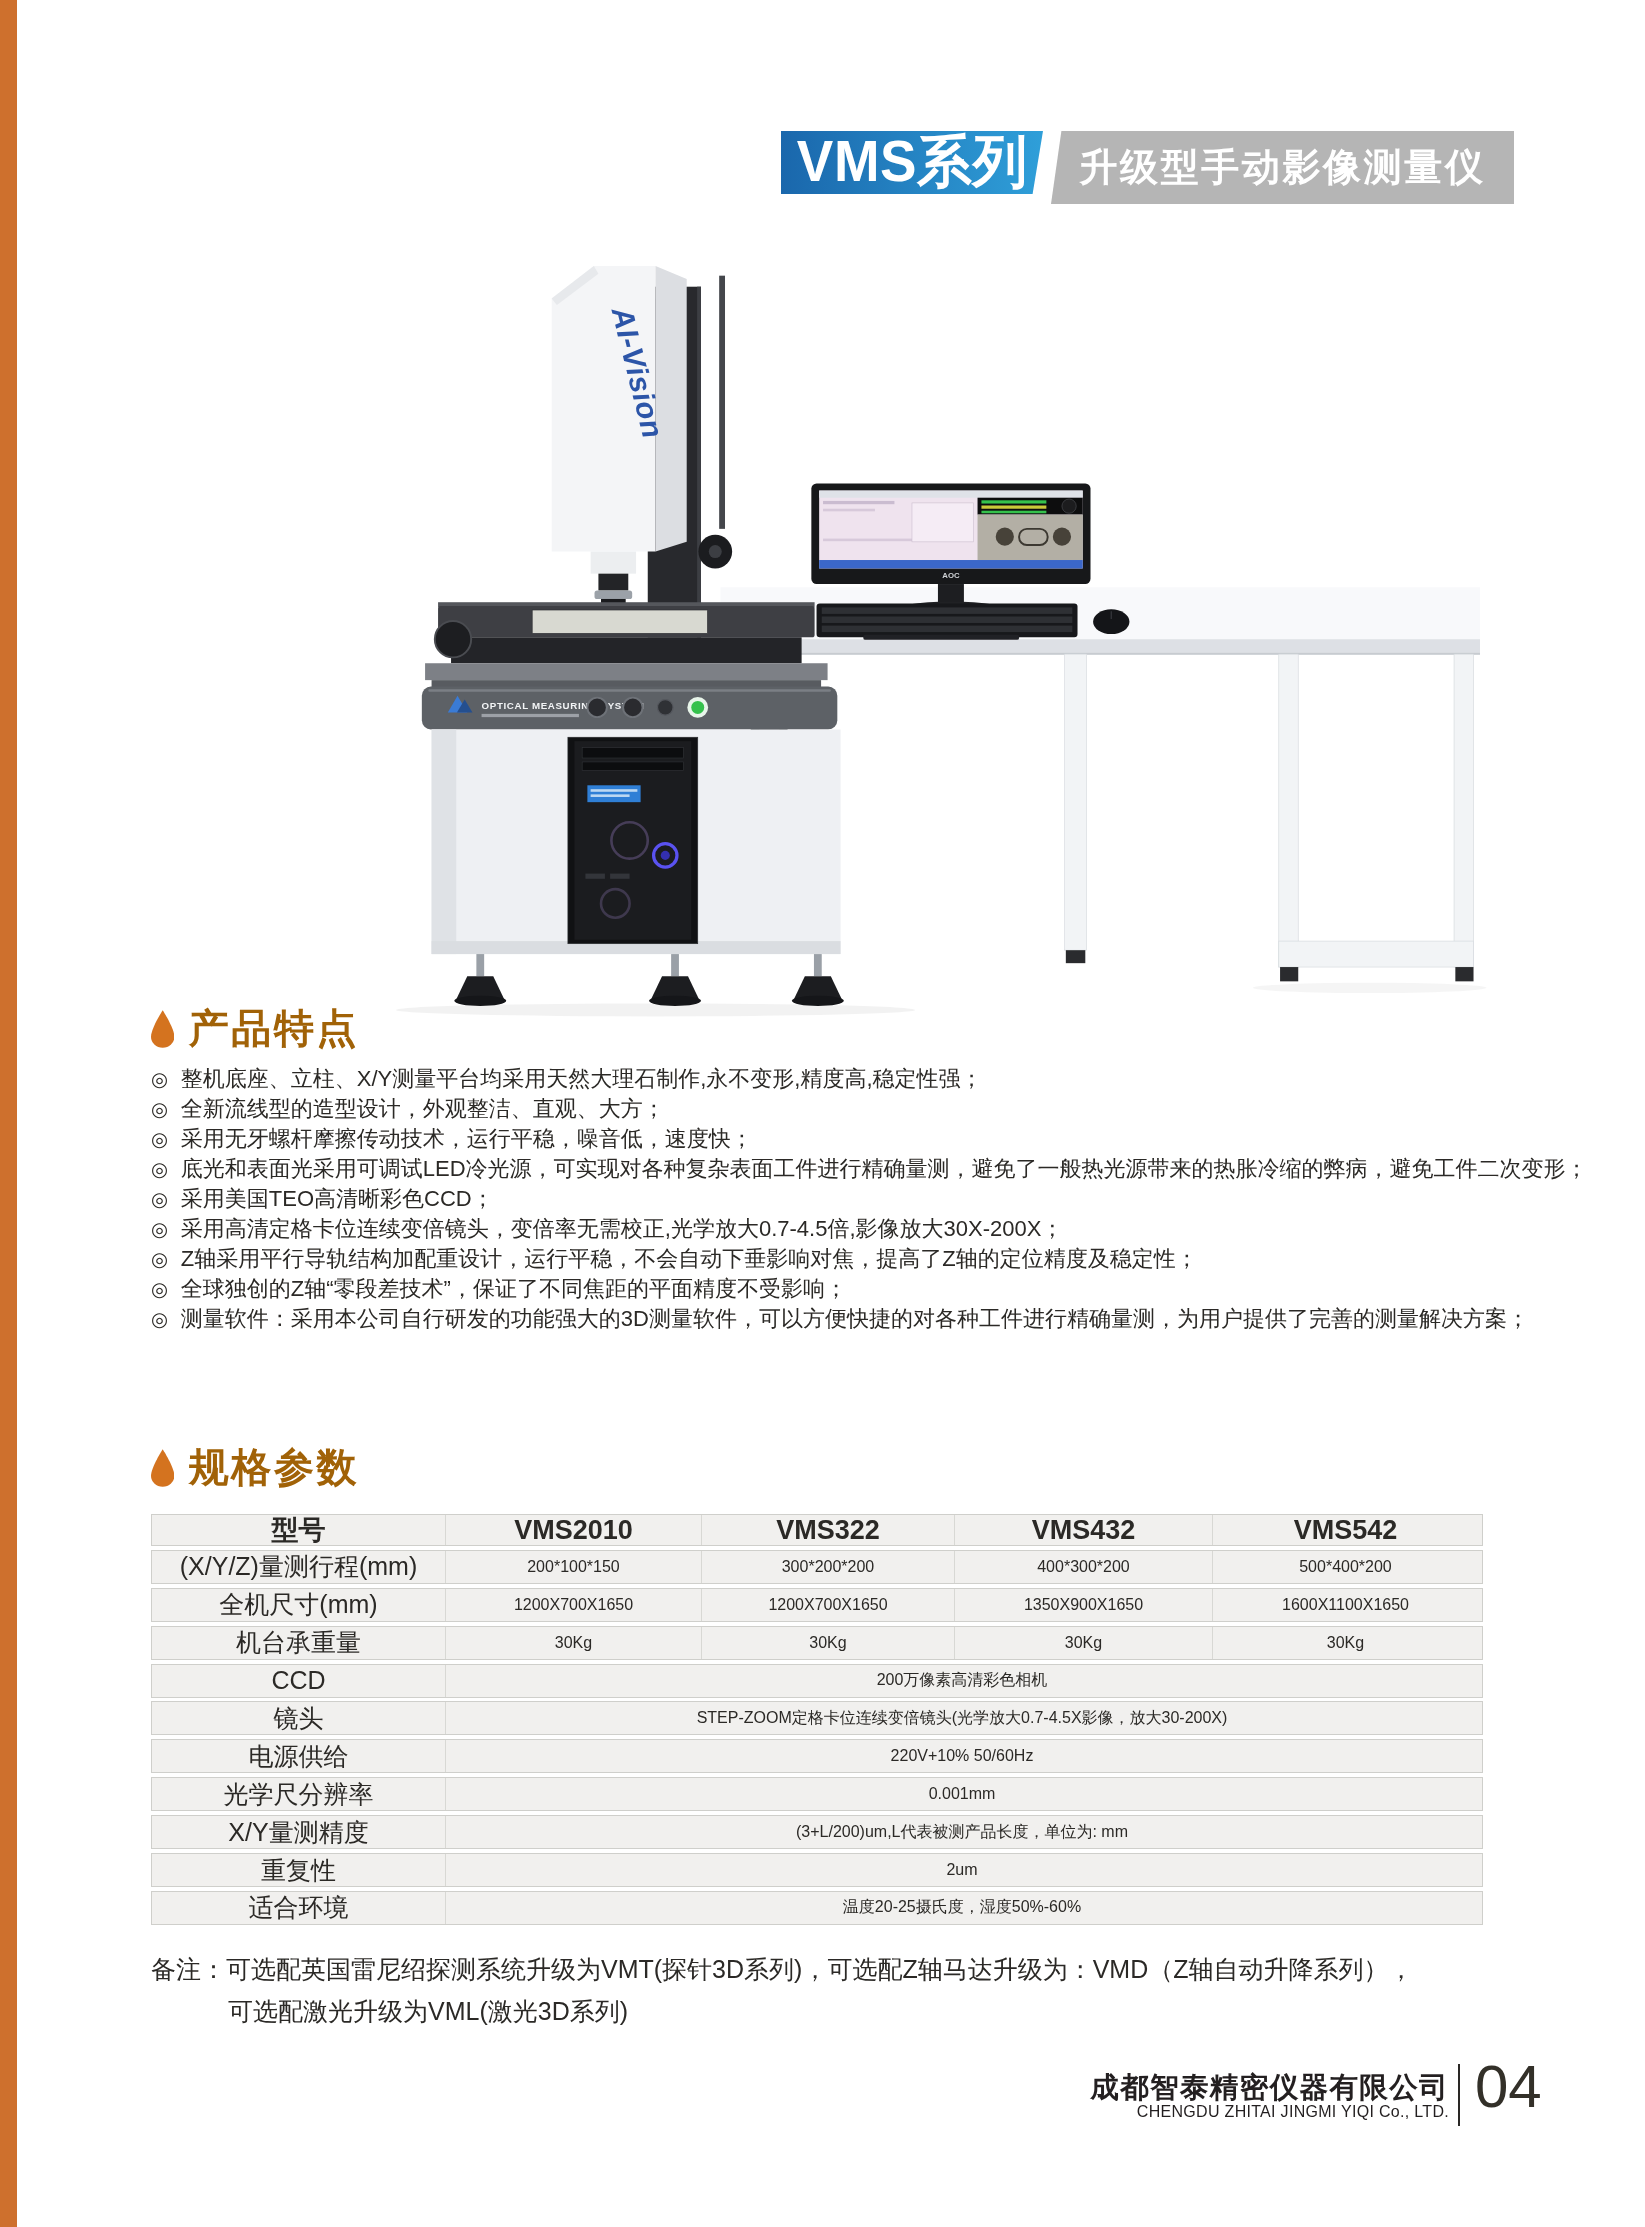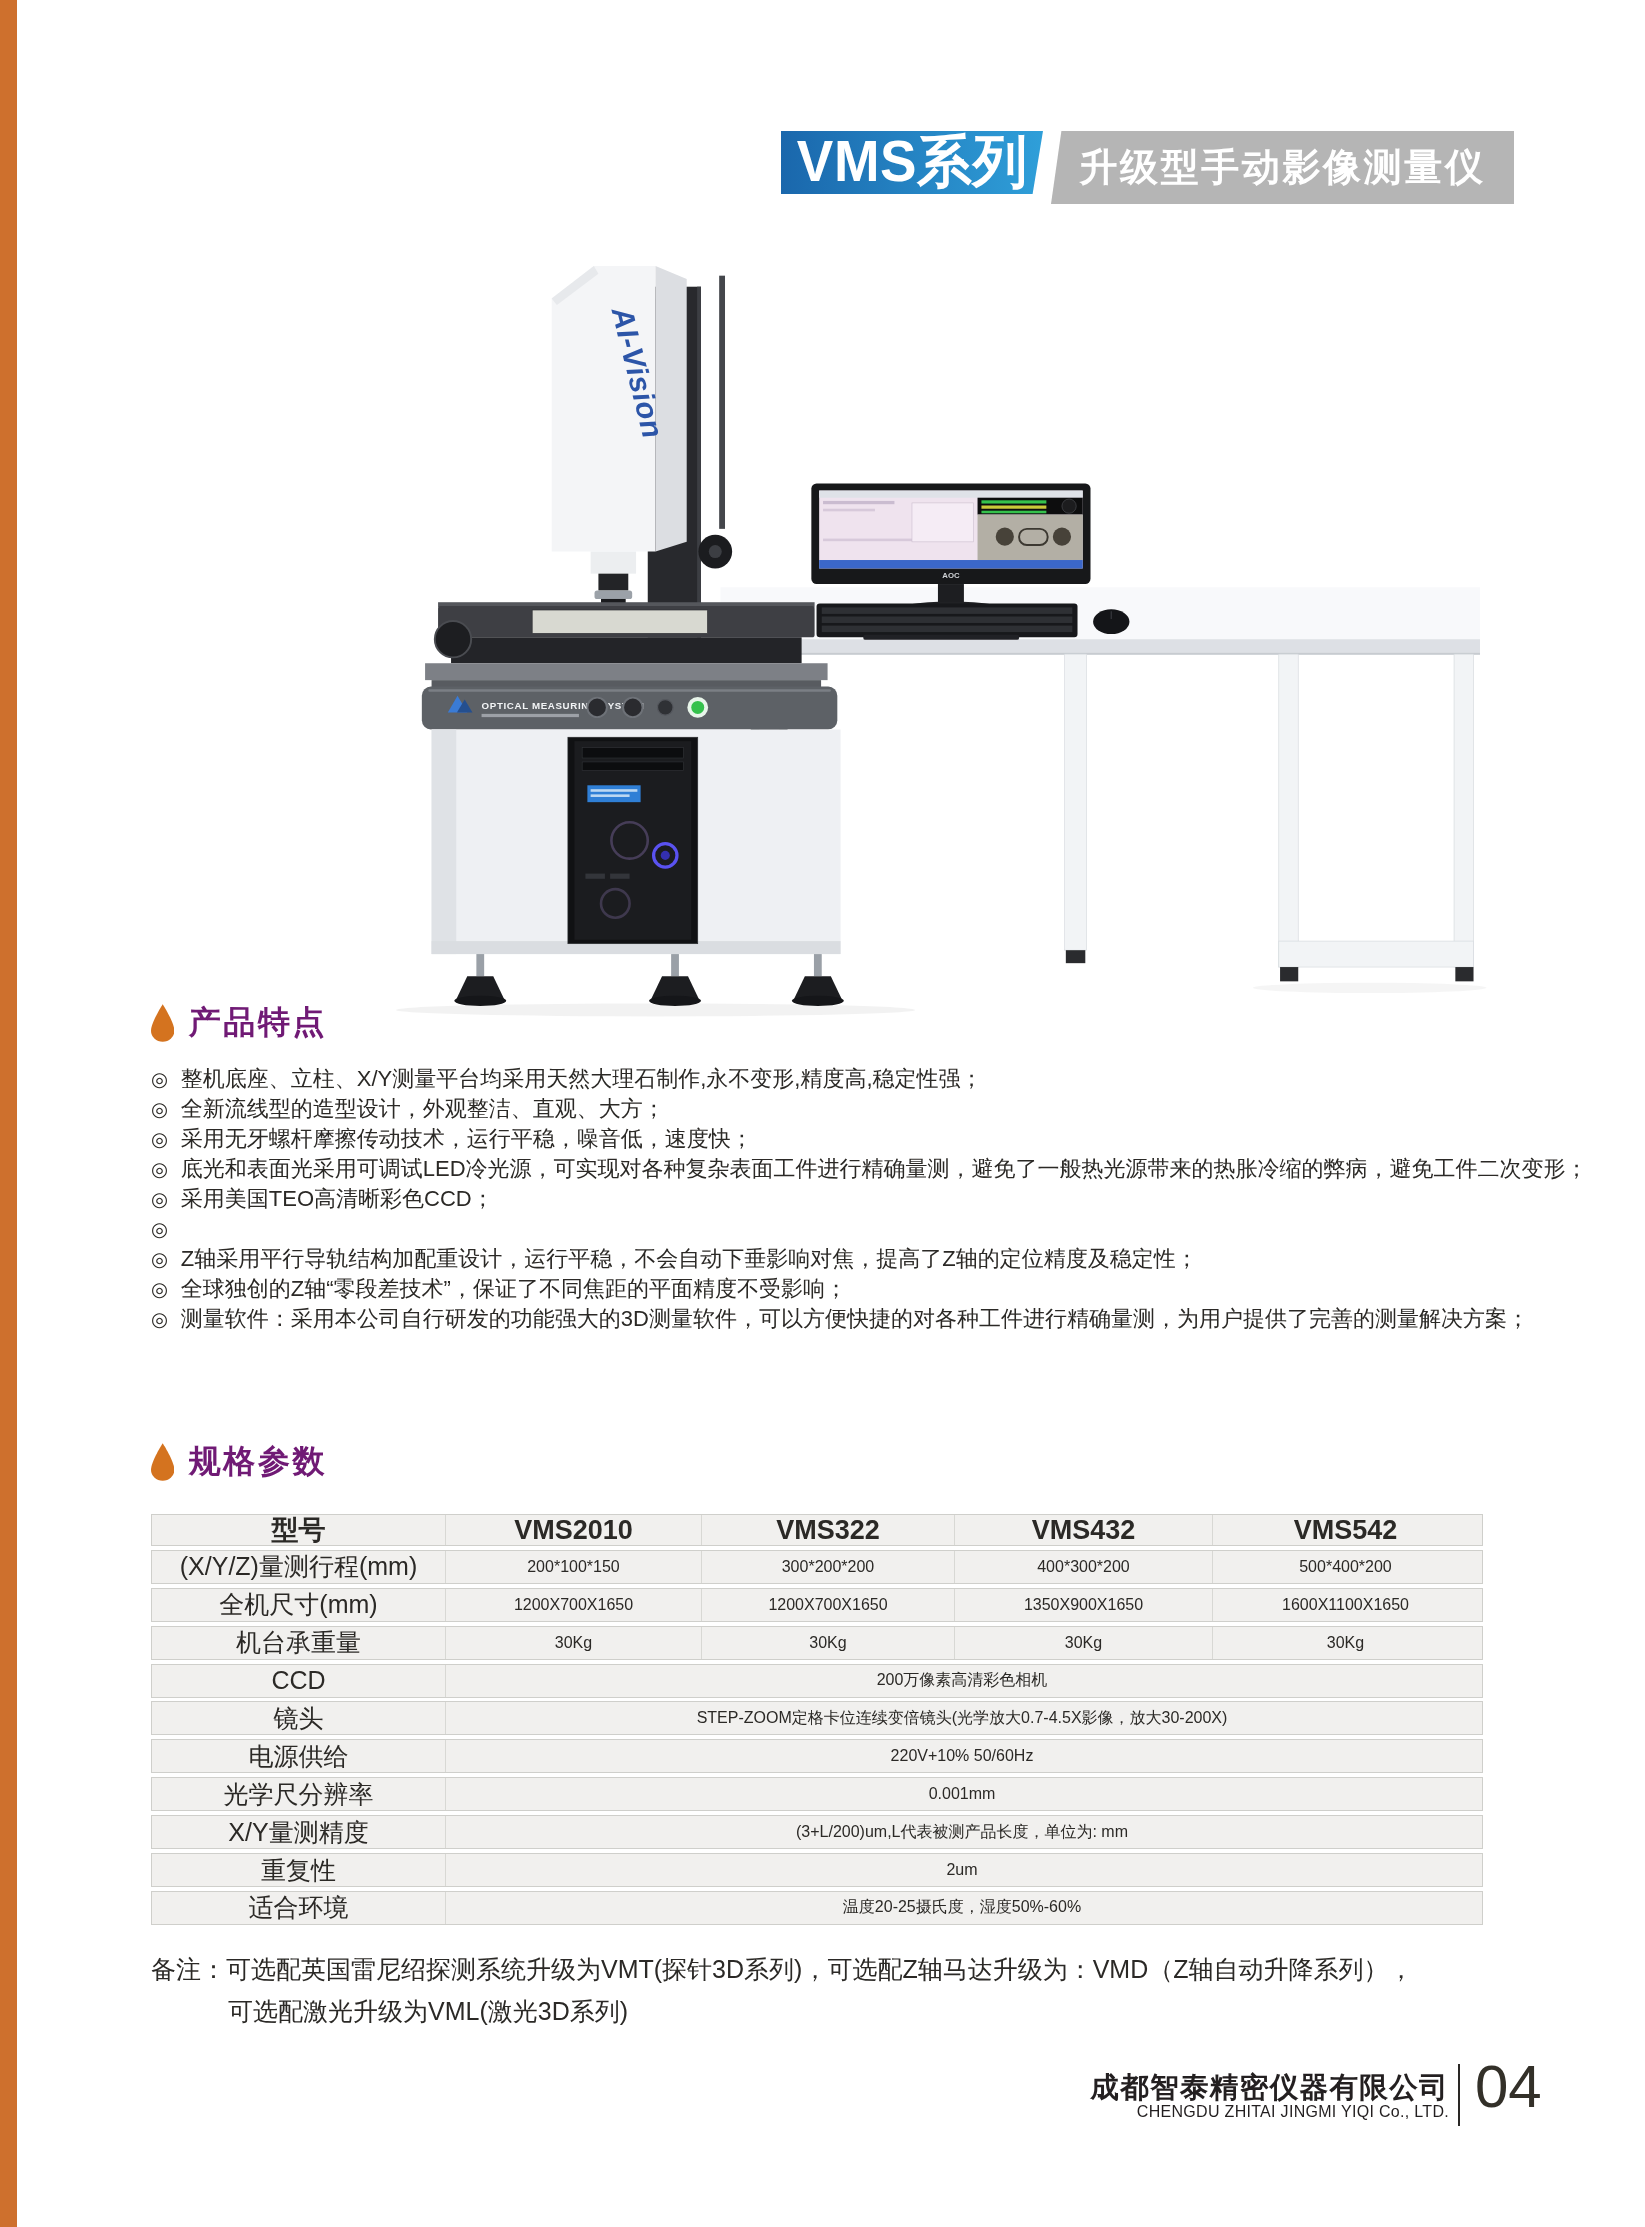--- a/index.html
+++ b/index.html
@@ -20,21 +20,21 @@
             clip-path:polygon(10.4px 0,100% 0,100% 100%,0 100%);
             display:flex;align-items:center;justify-content:center;}
   .hdr-gray span{font-size:38px;font-weight:700;color:#fff;letter-spacing:2.6px;}
 
   
   #photo{position:absolute;left:292px;top:214px;width:1201px;height:805px;}
 
   
   .sec-title{position:absolute;left:151px;display:flex;align-items:center;gap:14.3px;}
   .sec-title svg{display:block;}
-  .sec-title .t{font-size:32px;font-weight:700;color:#701a75;letter-spacing:2.6px;}
+  .sec-title .t{font-size:40px;font-weight:700;color:#a16207;letter-spacing:2.6px;}
   #feat-title{top:1001px;}
   #spec-title{top:1440px;}
 
   
   #feature-list{position:absolute;left:151px;top:1064px;width:1480px;}
   .feature-item{display:flex;align-items:flex-start;line-height:30px;}
   .feature-item .bullet{font-size:19.5px;line-height:30px;color:#2b2926;width:22px;flex:0 0 22px;}
   .feature-item .ftext{font-size:22px;color:#2b2926;padding-left:7.8px;white-space:nowrap;}
 
   
@@ -234,20 +234,21 @@
       <div class="feature-item">
         <span class="bullet">◎</span>
         <span class="ftext">底光和表面光采用可调试LED冷光源，可实现对各种复杂表面工件进行精确量测，避免了一般热光源带来的热胀冷缩的弊病，避免工件二次变形；</span>
       </div>
       <div class="feature-item">
         <span class="bullet">◎</span>
         <span class="ftext">采用美国TEO高清晰彩色CCD；</span>
       </div>
       <div class="feature-item">
         <span class="bullet">◎</span>
+        <span class="ftext">采用高清定格卡位连续变倍镜头，变倍率无需校正,光学放大0.7-4.5倍,影像放大30X-200X；</span>
       </div>
       <div class="feature-item">
         <span class="bullet">◎</span>
         <span class="ftext">Z轴采用平行导轨结构加配重设计，运行平稳，不会自动下垂影响对焦，提高了Z轴的定位精度及稳定性；</span>
       </div>
       <div class="feature-item">
         <span class="bullet">◎</span>
         <span class="ftext">全球独创的Z轴“零段差技术”，保证了不同焦距的平面精度不受影响；</span>
       </div>
       <div class="feature-item">

